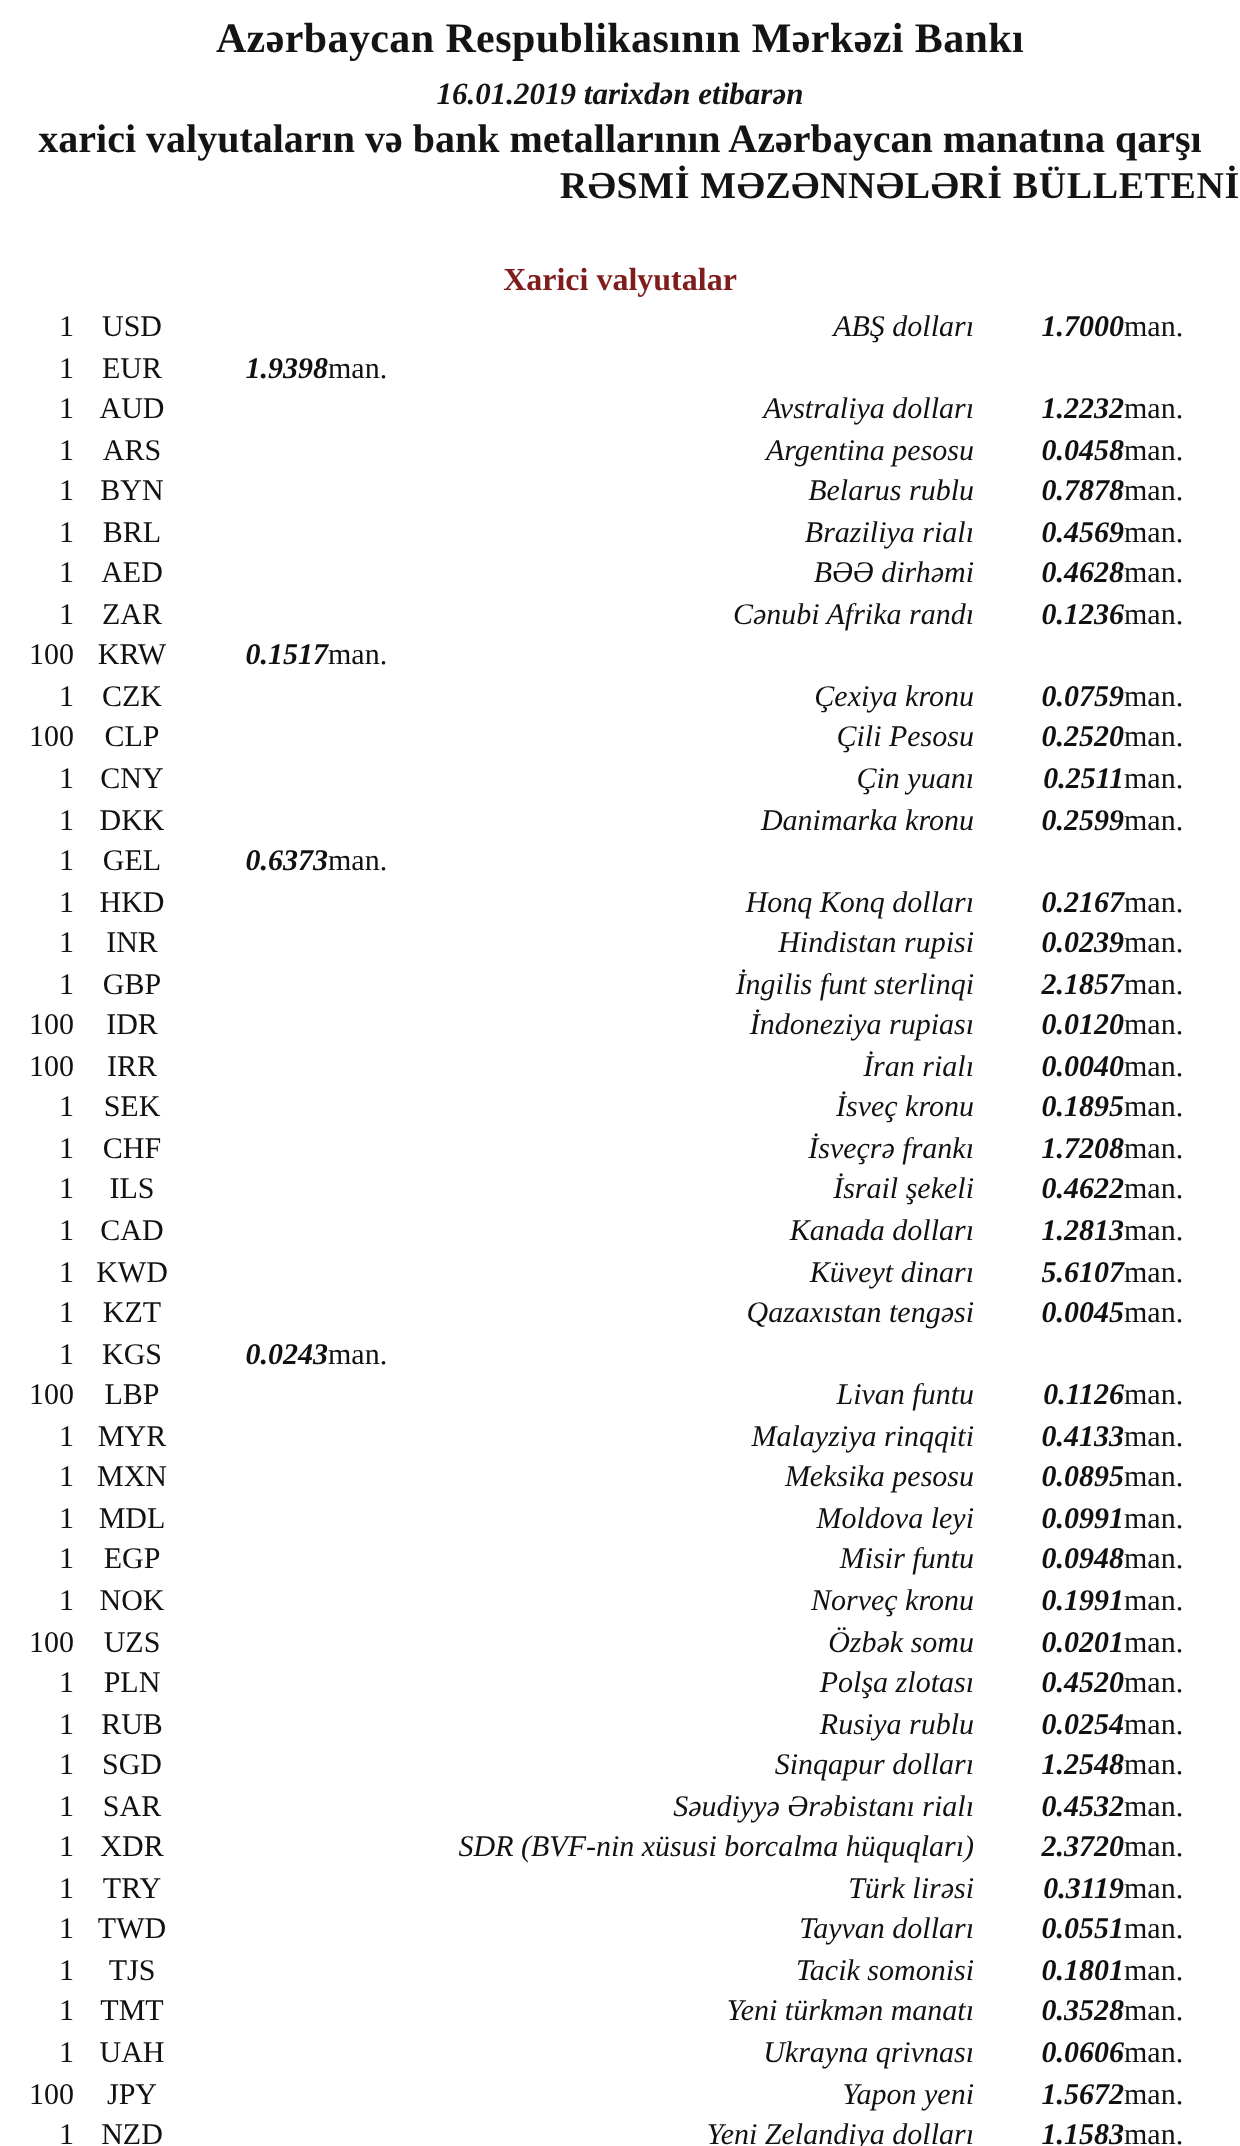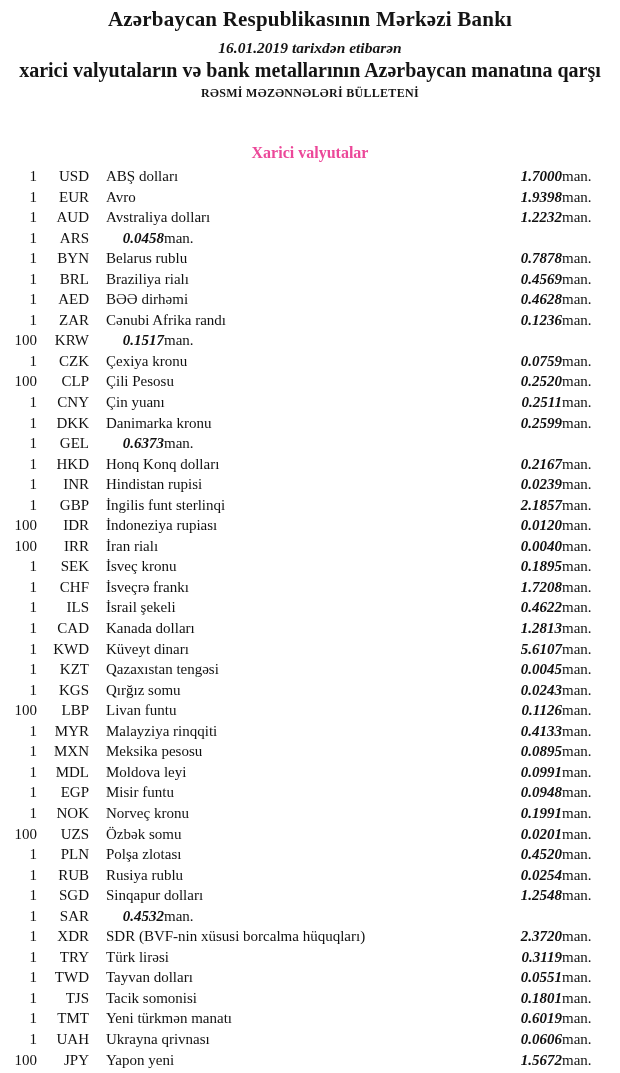--- a/index.html
+++ b/index.html
@@ -33,59 +33,61 @@
     line-height: 18px;
     font-style: italic;
   }
   .hdr-subject {
     margin-top: 4px;
     font-size: 20px;
     line-height: 19px;
   }
   .hdr-bulletin {
     margin-top: 4px;
-    font-size: 12px;
+    font-size: 19px;
     line-height: 19px;
     letter-spacing: 0.3px;
+    text-align: right;
   }
   .section-title {
-    margin-top: 40px;
+    margin-top: 28px;
     text-align: center;
     font-weight: bold;
     font-size: 16px;
     line-height: 19px;
-    color: #ec4899;
+    color: #7f1d1d;
   }
   .rates {
     margin-top: 4px;
   }
   .rate-row {
     display: flex;
     align-items: baseline;
     height: 20.55px;
     line-height: 20.55px;
     font-size: 15px;
     white-space: nowrap;
   }
   .cell-qty {
     width: 37px;
     text-align: right;
     flex: 0 0 auto;
   }
   .cell-code {
     width: 46px;
     margin-left: 6px;
-    text-align: right;
+    text-align: center;
     flex: 0 0 auto;
   }
   .cell-name {
     flex: 1 1 auto;
     margin-left: 17px;
-    text-align: left;
+    text-align: right;
     overflow: hidden;
+    font-style: italic;
   }
   .cell-rate {
     width: 75px;
     text-align: right;
     flex: 0 0 auto;
     font-weight: bold;
     font-style: italic;
   }
   .cell-unit {
     width: 46px;
@@ -113,36 +115,36 @@
       <span class="cell-qty">1</span>
       <span class="cell-code">USD</span>
       <span class="cell-name">ABŞ dolları</span>
       <span class="cell-rate">1.7000</span>
       <span class="cell-unit">man.</span>
     </div>
 
     <div class="rate-row">
       <span class="cell-qty">1</span>
       <span class="cell-code">EUR</span>
-      <span class="cell-name">Avro</span>
       <span class="cell-rate">1.9398</span>
       <span class="cell-unit">man.</span>
     </div>
 
     <div class="rate-row">
       <span class="cell-qty">1</span>
       <span class="cell-code">AUD</span>
       <span class="cell-name">Avstraliya dolları</span>
       <span class="cell-rate">1.2232</span>
       <span class="cell-unit">man.</span>
     </div>
 
     <div class="rate-row">
       <span class="cell-qty">1</span>
       <span class="cell-code">ARS</span>
+      <span class="cell-name">Argentina pesosu</span>
       <span class="cell-rate">0.0458</span>
       <span class="cell-unit">man.</span>
     </div>
 
     <div class="rate-row">
       <span class="cell-qty">1</span>
       <span class="cell-code">BYN</span>
       <span class="cell-name">Belarus rublu</span>
       <span class="cell-rate">0.7878</span>
       <span class="cell-unit">man.</span>
@@ -302,21 +304,20 @@
       <span class="cell-qty">1</span>
       <span class="cell-code">KZT</span>
       <span class="cell-name">Qazaxıstan tengəsi</span>
       <span class="cell-rate">0.0045</span>
       <span class="cell-unit">man.</span>
     </div>
 
     <div class="rate-row">
       <span class="cell-qty">1</span>
       <span class="cell-code">KGS</span>
-      <span class="cell-name">Qırğız somu</span>
       <span class="cell-rate">0.0243</span>
       <span class="cell-unit">man.</span>
     </div>
 
     <div class="rate-row">
       <span class="cell-qty">100</span>
       <span class="cell-code">LBP</span>
       <span class="cell-name">Livan funtu</span>
       <span class="cell-rate">0.1126</span>
       <span class="cell-unit">man.</span>
@@ -390,20 +391,21 @@
       <span class="cell-qty">1</span>
       <span class="cell-code">SGD</span>
       <span class="cell-name">Sinqapur dolları</span>
       <span class="cell-rate">1.2548</span>
       <span class="cell-unit">man.</span>
     </div>
 
     <div class="rate-row">
       <span class="cell-qty">1</span>
       <span class="cell-code">SAR</span>
+      <span class="cell-name">Səudiyyə Ərəbistanı rialı</span>
       <span class="cell-rate">0.4532</span>
       <span class="cell-unit">man.</span>
     </div>
 
     <div class="rate-row">
       <span class="cell-qty">1</span>
       <span class="cell-code">XDR</span>
       <span class="cell-name">SDR (BVF-nin xüsusi borcalma hüquqları)</span>
       <span class="cell-rate">2.3720</span>
       <span class="cell-unit">man.</span>
@@ -430,21 +432,21 @@
       <span class="cell-code">TJS</span>
       <span class="cell-name">Tacik somonisi</span>
       <span class="cell-rate">0.1801</span>
       <span class="cell-unit">man.</span>
     </div>
 
     <div class="rate-row">
       <span class="cell-qty">1</span>
       <span class="cell-code">TMT</span>
       <span class="cell-name">Yeni türkmən manatı</span>
-      <span class="cell-rate">0.6019</span>
+      <span class="cell-rate">0.3528</span>
       <span class="cell-unit">man.</span>
     </div>
 
     <div class="rate-row">
       <span class="cell-qty">1</span>
       <span class="cell-code">UAH</span>
       <span class="cell-name">Ukrayna qrivnası</span>
       <span class="cell-rate">0.0606</span>
       <span class="cell-unit">man.</span>
     </div>

